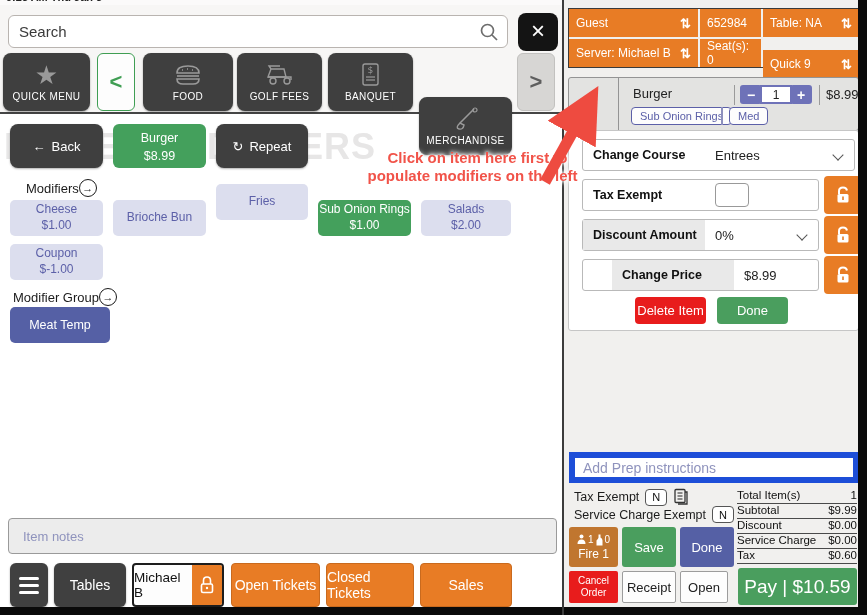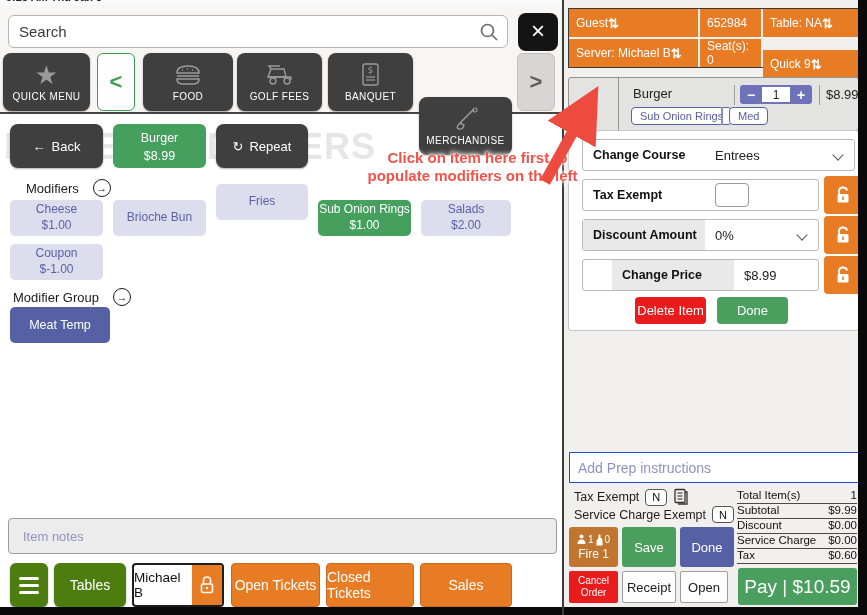--- a/index.html
+++ b/index.html
@@ -27,78 +27,78 @@
               display:flex; align-items:center; justify-content:center; cursor:pointer; }
   .chev-prev { left:97px; background:#fdfdfd; border:1px solid #3f9e53; color:#3f9e53; }
   .chev-next { left:517px; background:#d7d6d4; border:1px solid #c2c1bf; color:#5e5e5e; }
 
   
   .watermark { position:absolute; top:126px; font-size:36px; font-weight:bold; color:#e7e6e6; letter-spacing:1px; z-index:0; }
   .btn-dark { position:absolute; background:#3f3f3f; border-radius:8px; color:#fff; font-size:13px;
               display:flex; align-items:center; justify-content:center; gap:6px; z-index:1; box-shadow:0 1px 2px rgba(0,0,0,.3); cursor:pointer; }
   .btn-green { background:#44a05c; color:#fff; border-radius:6px; text-align:center; cursor:pointer; }
   .item-btn { position:absolute; left:113px; top:124px; width:93px; height:44px; font-size:12.5px; line-height:1.45; padding-top:5px; z-index:1; }
-  .label-row { position:absolute; font-size:13px; color:#1b1b1b; display:flex; align-items:center; gap:14px; z-index:1; }
+  .label-row { position:absolute; font-size:13px; color:#1b1b1b; display:flex; align-items:center; gap:0; z-index:1; }
   .circle-arrow { width:18px; height:18px; border:1.6px solid #1b1b1b; border-radius:50%; display:inline-flex; align-items:center; justify-content:center; font-size:11px; color:#1b1b1b; }
   .mod { position:absolute; height:36px; background:#dcdeee; border-radius:5px; color:#5c60a8; font-size:12px; line-height:1.3;
          display:flex; flex-direction:column; align-items:center; justify-content:center; text-align:center; z-index:1; cursor:pointer; }
   .mod.selected { background:#44a05c; color:#fff; }
   .mod-group { position:absolute; left:10px; top:307px; width:100px; height:36px; background:#5560a5; border-radius:5px; color:#fff; font-size:12.5px;
                display:flex; align-items:center; justify-content:center; z-index:1; cursor:pointer; }
   .item-notes { position:absolute; left:8px; top:518px; width:549px; height:36px; background:#ececec; border:1px solid #9a9a9a; border-radius:4px; }
   .item-notes input { width:100%; height:100%; background:transparent; border:none; outline:none; padding-left:14px; font-size:13px; color:#444; font-family:"Liberation Sans",sans-serif; }
   .item-notes input::placeholder { color:#8f93bd; opacity:1; }
 
   
   .annot { position:absolute; color:#f15349; font-weight:bold; font-size:15px; text-align:center; z-index:6;
            text-shadow:0 0 3px #fff,0 0 5px #fff,0 0 7px #fff,0 1px 6px #fff; }
 
   
   .vdivider { position:absolute; left:562px; top:0; width:2px; height:615px; background:#3c3c3c; z-index:2; }
 
   
   .right-panel { position:absolute; left:564px; top:0; width:295px; height:615px; background:#f1f0ee; }
-  .ohdr { position:absolute; background:#e87c25; color:#fff; font-size:12px; display:flex; align-items:center; justify-content:flex-start; padding:0 7px; }
+  .ohdr { position:absolute; background:#e87c25; color:#fff; font-size:12px; display:flex; align-items:center; justify-content:space-between; padding:0 7px; }
   .ohdr .swap { font-size:13px; font-weight:bold; }
   .ohdr-border { position:absolute; left:4px; top:8px; width:291px; height:60px; border:1px solid #3a3a3a; }
 
   .ticket-item { position:absolute; left:4px; top:77px; width:291px; height:54px; background:#e3e3e1; border:1px solid #949494; border-radius:3px; }
   .ti-leftcell { position:absolute; left:0; top:0; width:50px; height:100%; border-right:1px solid #949494; }
   .stepper { position:absolute; display:flex; align-items:center; }
   .stepper .sbtn { width:22px; height:19px; background:#6e72b8; color:#fff; border-radius:3px; font-size:14px; font-weight:bold; display:flex; align-items:center; justify-content:center; cursor:pointer; }
   .stepper .sval { width:32px; height:19px; background:#fff; border:2px solid #6e72b8; margin:0 -2px; z-index:1; font-size:12px; display:flex; align-items:center; justify-content:center; color:#222; }
   .chip { position:absolute; height:18px; padding:0 8px; background:#fdfdfd; border:1.4px solid #5c60a8; border-radius:4px; color:#5c60a8; font-size:11px; display:flex; align-items:center; }
 
   .editor-card { position:absolute; left:4px; top:130px; width:291px; height:201px; background:#fff; border:1px solid #c6c6c6; border-radius:3px; }
   .erow { position:absolute; left:13px; height:32px; border:1px solid #b9b9b9; border-radius:3px; background:#fff; display:flex; align-items:center; }
   .erow .elabel { width:122px; padding-left:10px; font-weight:bold; font-size:12.5px; color:#111; align-self:stretch; display:flex; align-items:center; }
   .erow .evalue { flex:1; padding-left:10px; font-size:13px; color:#222; display:flex; align-items:center; }
   .erow.graylabel .elabel { background:#e9e9e9; }
   .chevdown { width:8px; height:8px; border-right:1.6px solid #555; border-bottom:1.6px solid #555; transform:rotate(45deg); margin-right:12px; }
   .lockbtn { position:absolute; left:255px; width:37px; height:38px; background:#e87c25; border-radius:4px; display:flex; align-items:center; justify-content:center; cursor:pointer; }
   .ebtn { position:absolute; height:27px; border-radius:4px; color:#fff; font-size:13px; display:flex; align-items:center; justify-content:center; cursor:pointer; }
 
-  .prep-box { position:absolute; left:5px; top:452px; width:290px; height:31px; background:#fff; border:1px solid #1d4ed8; }
+  .prep-box { position:absolute; left:5px; top:452px; width:290px; height:31px; background:#fff; border:6px solid #1d4ed8; }
   .prep-box input { width:100%; height:100%; border:none; outline:none; background:transparent; padding-left:8px; font-size:14px; color:#444; font-family:"Liberation Sans",sans-serif; }
   .prep-box input::placeholder { color:#8f93bd; opacity:1; }
 
   .exempt-line { position:absolute; font-size:12.5px; color:#1c1c1c; display:flex; align-items:center; gap:6px; }
   .nbox { width:22px; height:17px; background:#fff; border:1.4px solid #555; border-radius:4px; font-size:11px; display:flex; align-items:center; justify-content:center; color:#111; }
 
   .sumrow { position:absolute; left:173px; width:120px; height:15px; display:flex; justify-content:space-between; border-bottom:1px solid #4a4a4a; font-size:11.5px; color:#111; }
 
   .fire-btn { position:absolute; left:5px; top:527px; width:49px; height:40px; background:#c0762f; border-radius:3px; color:#fff; display:flex; flex-direction:column; align-items:center; justify-content:center; gap:1px; cursor:pointer; }
   .fire-btn .icons { display:flex; align-items:center; gap:2px; font-size:10px; }
   .sq-btn { position:absolute; top:527px; height:40px; border-radius:3px; color:#fff; font-size:13px; display:flex; align-items:center; justify-content:center; cursor:pointer; }
   .bot-btn { position:absolute; top:571px; height:32px; border-radius:2px; font-size:13px; display:flex; align-items:center; justify-content:center; cursor:pointer; }
   .white-btn { background:#fdfdfd; border:1px solid #9c9c9c; color:#222; }
   .pay-btn { position:absolute; left:174px; top:568px; width:119px; height:37px; background:#4a9e5e; border-radius:3px; color:#fff; font-size:19px; display:flex; align-items:center; justify-content:center; cursor:pointer; }
 
   
-  .bb-dark { position:absolute; top:563px; height:44px; background:#4d7c0f; border-radius:6px; color:#fff; font-size:14px; display:flex; align-items:center; justify-content:center; cursor:pointer; box-shadow:0 1px 2px rgba(0,0,0,.35); }
+  .bb-dark { position:absolute; top:563px; height:44px; background:#404040; border-radius:6px; color:#fff; font-size:14px; display:flex; align-items:center; justify-content:center; cursor:pointer; box-shadow:0 1px 2px rgba(0,0,0,.35); }
   .bb-orange { position:absolute; top:563px; height:44px; background:#e87c25; border-radius:4px; border:1px solid #c96a1e; color:#fff; font-size:14px; display:flex; align-items:center; justify-content:center; cursor:pointer; }
   .user-btn { position:absolute; left:132px; top:563px; width:92px; height:44px; border:2px solid #1d1d1d; border-radius:4px; background:#fdfdfd; display:flex; overflow:hidden; cursor:pointer; }
   .user-btn .uname { width:58px; display:flex; align-items:center; justify-content:center; font-size:13.5px; color:#111; }
   .user-btn .ulock { flex:1; background:#e87c25; display:flex; align-items:center; justify-content:center; }
   .hamb { display:flex; flex-direction:column; gap:4px; }
   .hamb i { display:block; width:20px; height:3px; background:#fff; border-radius:2px; }
 
   .black-bottom { position:absolute; left:0; top:607px; width:867px; height:8px; background:#0a0a0a; }
   .black-right { position:absolute; left:858px; top:0; width:9px; height:615px; background:#0a0a0a; }
 </style>

